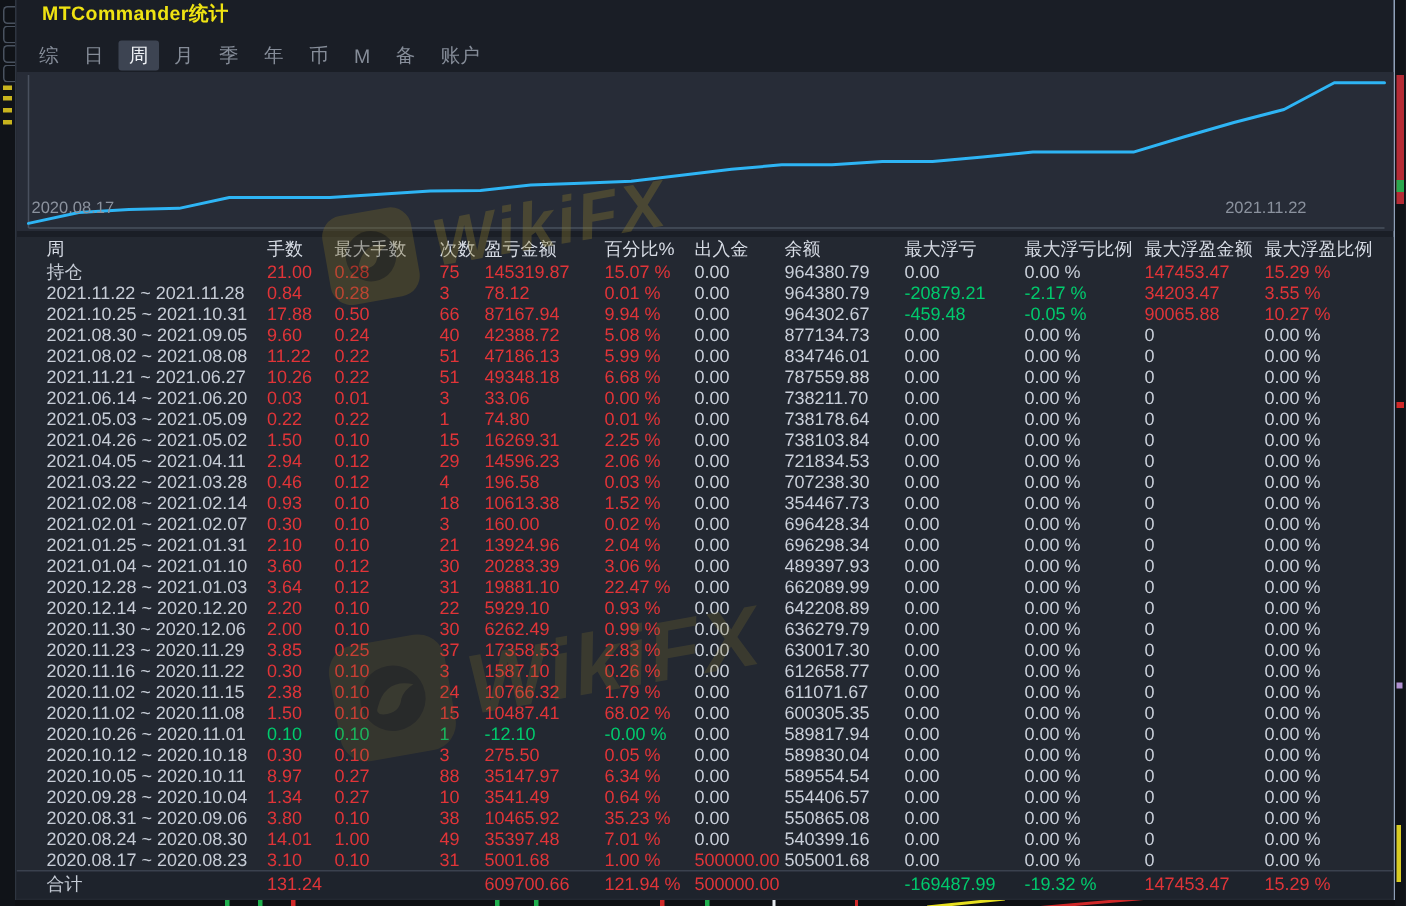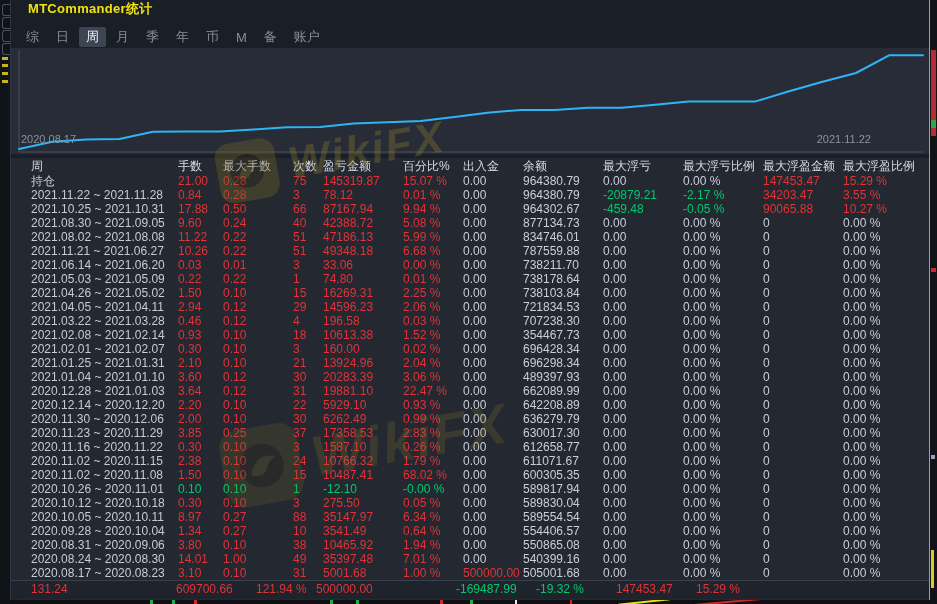--- a/index.html
+++ b/index.html
@@ -510,21 +510,21 @@
         <span class="c c9 n">0.00 %</span>
         <span class="c c10 n">0</span>
         <span class="c c11 n">0.00 %</span>
       </div>
       <div class="trow">
         <span class="c c0 w">2020.08.31 ~ 2020.09.06</span>
         <span class="c c1 r">3.80</span>
         <span class="c c2 r">0.10</span>
         <span class="c c3 r">38</span>
         <span class="c c4 r">10465.92</span>
-        <span class="c c5 r">1.94 %</span>
+        <span class="c c5 r">35.23 %</span>
         <span class="c c6 n">0.00</span>
         <span class="c c7 n">550865.08</span>
         <span class="c c8 n">0.00</span>
         <span class="c c9 n">0.00 %</span>
         <span class="c c10 n">0</span>
         <span class="c c11 n">0.00 %</span>
       </div>
       <div class="trow">
         <span class="c c0 w">2020.08.24 ~ 2020.08.30</span>
         <span class="c c1 r">14.01</span>
@@ -547,20 +547,21 @@
         <span class="c c4 r">5001.68</span>
         <span class="c c5 r">1.00 %</span>
         <span class="c c6 r">500000.00</span>
         <span class="c c7 n">505001.68</span>
         <span class="c c8 n">0.00</span>
         <span class="c c9 n">0.00 %</span>
         <span class="c c10 n">0</span>
         <span class="c c11 n">0.00 %</span>
       </div>
       <div class="trow tfoot">
+        <span class="c c0 w">合计</span>
         <span class="c c1 r">131.24</span>
         <span class="c c2"></span>
         <span class="c c3"></span>
         <span class="c c4 r">609700.66</span>
         <span class="c c5 r">121.94 %</span>
         <span class="c c6 r">500000.00</span>
         <span class="c c7"></span>
         <span class="c c8 g">-169487.99</span>
         <span class="c c9 g">-19.32 %</span>
         <span class="c c10 r">147453.47</span>

